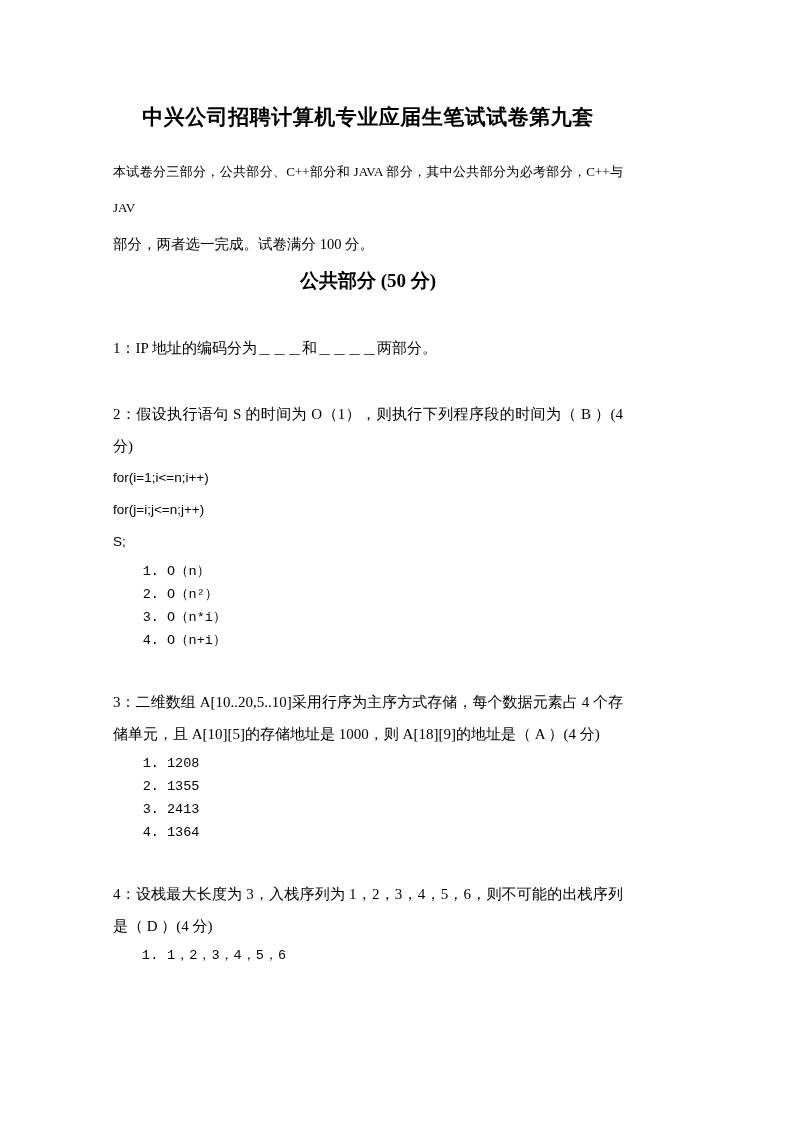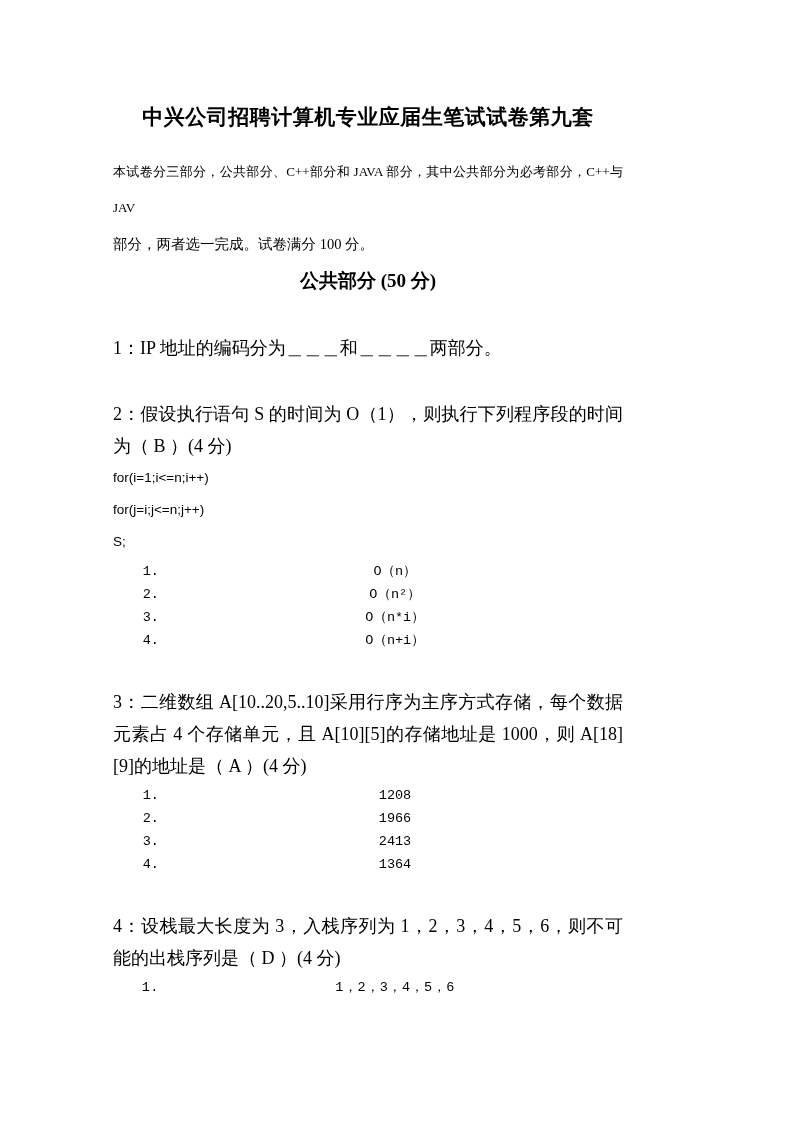--- a/index.html
+++ b/index.html
@@ -44,38 +44,37 @@
   .section-head {
     text-align: center;
     font-weight: bold;
     font-size: 19px;
     line-height: 34px;
     margin: 2px 0 0 0;
     font-family: Liberation Serif, serif;
   }
   .gap-lg { height: 34px; }
   .q {
-    font-size: 18px;
+    font-size: 15px;
     line-height: 32px;
     margin: 0;
     text-align: justify;
   }
   .mono {
     font-family: Liberation Sans, sans-serif;
     font-size: 13.5px;
     line-height: 32px;
     margin: 0;
   }
   ol.opts {
     margin: 2px 0 0 0;
     padding-left: 54px;
     font-family: "Liberation Mono", monospace;
     font-size: 13.5px;
     line-height: 23px;
-    text-align: center;
   }
   ol.opts li {
     margin: 0;
     padding: 0;
   }
   ol.opts.wide li { letter-spacing: 0.3px; }
 </style>
 </head>
 <body>
 
@@ -103,21 +102,21 @@
     <li>O（n²）</li>
     <li>O（n*i）</li>
     <li>O（n+i）</li>
   </ol>
 
   <div class="gap-lg"></div>
 
   <p class="q">3：二维数组 A[10..20,5..10]采用行序为主序方式存储，每个数据元素占 4 个存储单元，且 A[10][5]的存储地址是 1000，则 A[18][9]的地址是（ A ）(4 分)</p>
   <ol class="opts">
     <li>1208</li>
-    <li>1966</li>
+    <li>1355</li>
     <li>2413</li>
     <li>1364</li>
   </ol>
 
   <div class="gap-lg"></div>
 
   <p class="q">4：设栈最大长度为 3，入栈序列为 1，2，3，4，5，6，则不可能的出栈序列是（ D ）(4 分)</p>
   <ol class="opts wide">
     <li>1，2，3，4，5，6</li>
   </ol>

